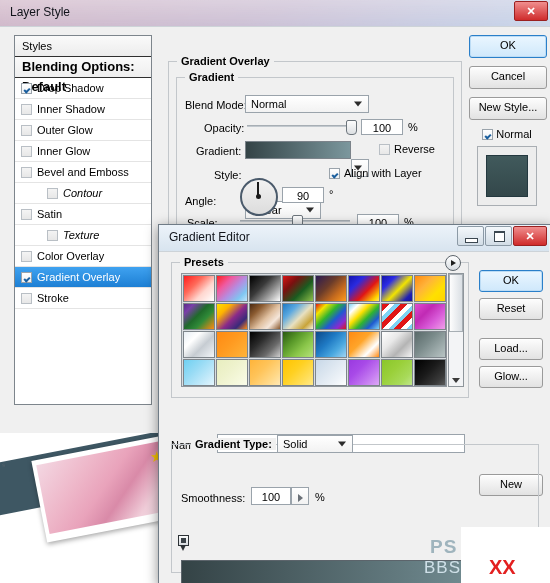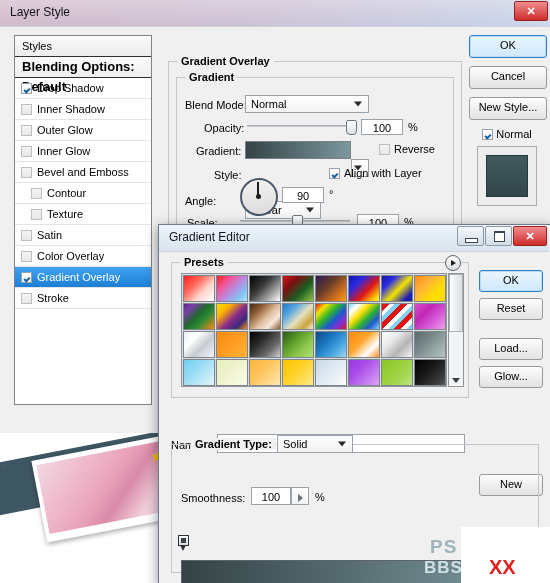--- a/index.html
+++ b/index.html
@@ -91,21 +91,21 @@
     border-top:1px solid #cdd3d8;}
 
   #styles-panel{position:absolute;left:14px;top:8px;width:136px;height:368px;
     border:1px solid #7d858c;background:#fff;}
   .sp-head{height:20px;line-height:20px;padding-left:7px;font-size:11px;
     background:linear-gradient(#fafafa,#ececec);border-bottom:1px solid #2f2f2f;}
   .sp-sub{height:20px;line-height:20px;padding-left:7px;font-size:13px;
     background:linear-gradient(#fafafa,#eee);border-bottom:1px solid #2f2f2f;font-weight:bold;}
   .sp-row{height:20px;line-height:20px;padding-left:6px;font-size:11px;
     border-bottom:1px solid #e4e4e4;white-space:nowrap;}
-  .sp-row.ind{padding-left:16px;}
+  .sp-row.ind{padding-left:32px;font-style:italic;}
   .sp-row.sel{background:linear-gradient(#3fa2f0,#1d7fd4);color:#fff;}
   .sp-row .cbx{margin-right:5px;}
 
   #grad-ov{left:168px;top:34px;width:292px;height:172px;}
   #grad-inner{left:176px;top:50px;width:276px;height:148px;}
 
   #ls-right{position:absolute;left:469px;top:8px;width:76px;}
   #ls-right .btn{display:block;width:76px;height:21px;line-height:19px;margin-bottom:8px;}
   #ls-prevbox{margin:6px auto 0;width:58px;height:58px;border:1px solid #a9aeb3;
     background:#ededed;display:flex;align-items:center;justify-content:center;}
@@ -150,21 +150,21 @@
     border:1px solid #2c3136;background:linear-gradient(#fbfbfb,#d7dbdf);box-sizing:border-box;}
   .stop .house:after{content:"";position:absolute;left:2px;top:2px;right:2px;bottom:2px;
     background:#3a4147;}
   .stop .tip{position:absolute;left:2px;top:10px;width:0;height:0;
     border-left:3.5px solid transparent;border-right:3.5px solid transparent;
     border-top:6px solid #2c3136;}
 
   
   #wm1{position:absolute;left:430px;top:536px;font-size:19px;font-weight:bold;
     color:#9fb4bd;letter-spacing:1px;}
-  #wm2{position:absolute;left:424px;top:558px;font-size:17px;font-weight:bold;
+  #wm2{position:absolute;left:424px;top:558px;font-size:17px;font-weight:normal;
     color:#cfe0e8;letter-spacing:1px;}
   #wm-panel{position:absolute;left:461px;top:527px;width:89px;height:56px;background:#fff;}
   #wm-xx{position:absolute;left:489px;top:556px;font-size:20px;font-weight:bold;color:#e32020;}
 </style>
 </head>
 <body>
 
 <div id="desktop">
   <div class="bg-sky"></div>
   <div class="bg-page"></div>
@@ -205,25 +205,25 @@
       </div>
       <div class="sp-row">
         <span class="cbx dim"></span><span>Inner Glow</span>
       </div>
       <div class="sp-row">
         <span class="cbx dim"></span><span>Bevel and Emboss</span>
       </div>
       <div class="sp-row ind">
         <span class="cbx dim"></span><span>Contour</span>
       </div>
+      <div class="sp-row">
+        <span class="cbx dim"></span><span>Satin</span>
+      </div>
       <div class="sp-row ind">
         <span class="cbx dim"></span><span>Texture</span>
-      </div>
-      <div class="sp-row">
-        <span class="cbx dim"></span><span>Satin</span>
       </div>
       <div class="sp-row">
         <span class="cbx dim"></span><span>Color Overlay</span>
       </div>
       <div class="sp-row sel">
         <span class="cbx on"></span><span>Gradient Overlay</span>
       </div>
       <div class="sp-row">
         <span class="cbx dim"></span><span>Stroke</span>
       </div>

